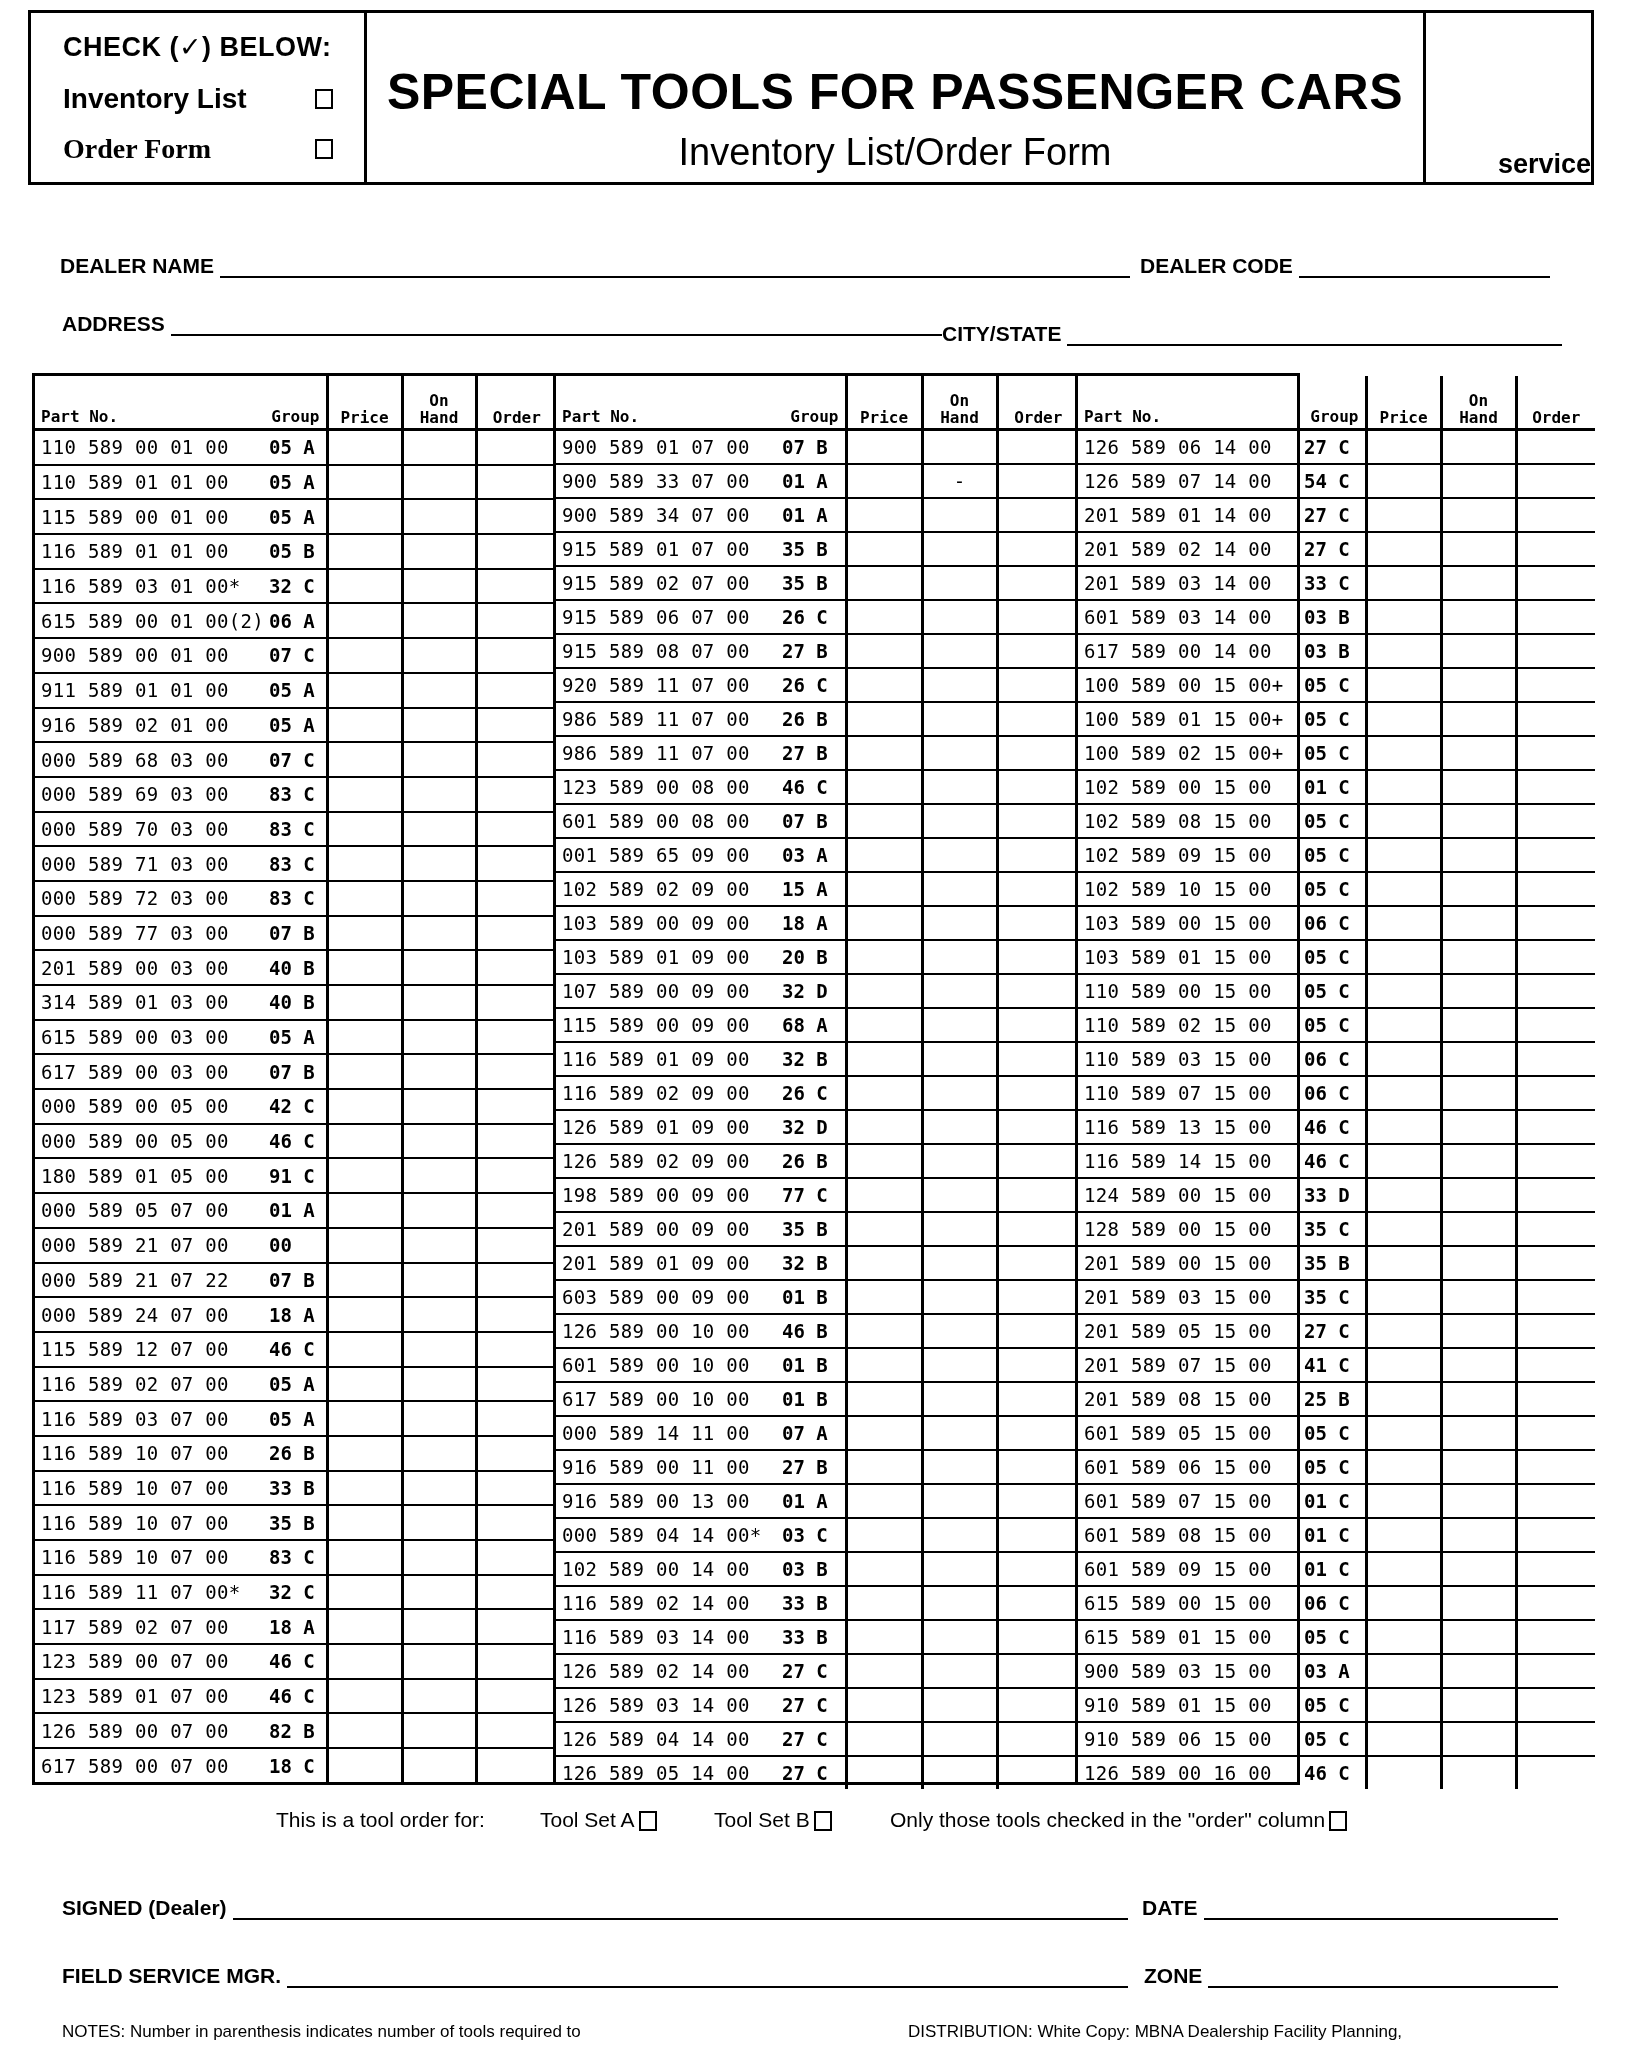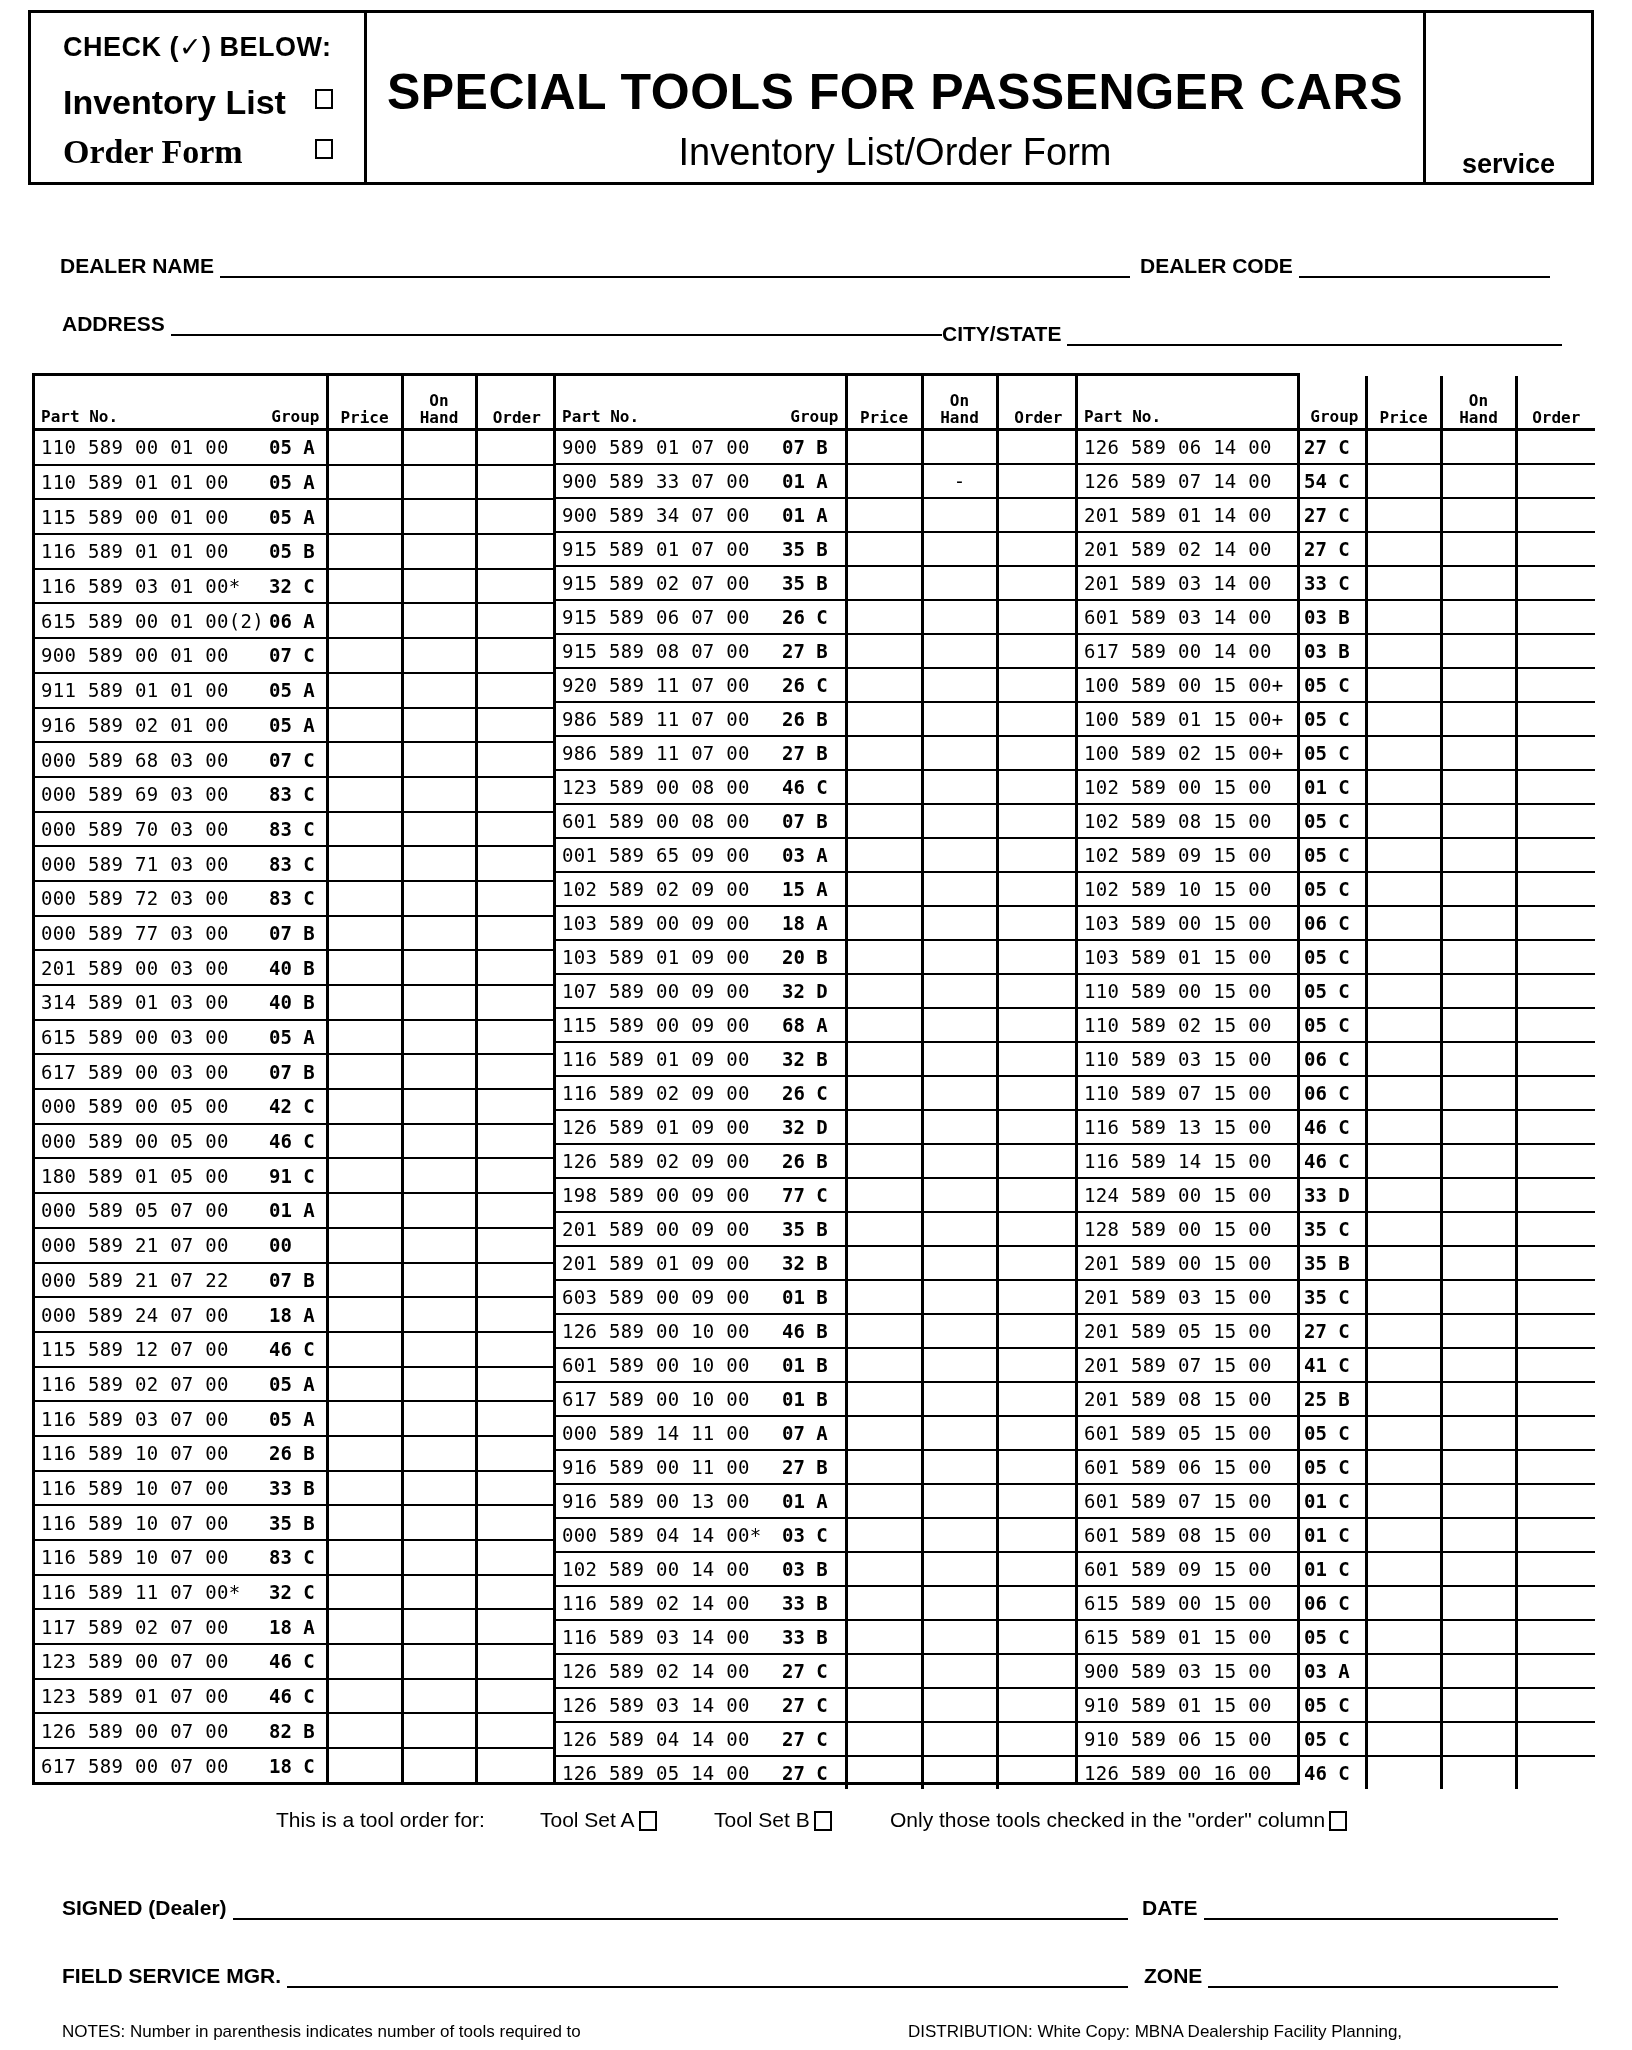--- a/index.html
+++ b/index.html
@@ -4,25 +4,25 @@
 <style>
   html, body { margin: 0; padding: 0; background: #fff; }
   body { width: 1632px; height: 2050px; position: relative; overflow: hidden; color: #000;
          font-family: "Liberation Sans", "DejaVu Sans", sans-serif; }
   .abs { position: absolute; }
   
   .hdr { left: 28px; top: 10px; width: 1566px; height: 175px; border: 3px solid #000; box-sizing: border-box; }
   .hdr-left { position: absolute; left: 0; top: 0; width: 336px; height: 100%; border-right: 3px solid #000; box-sizing: border-box; }
   .hdr-right { position: absolute; right: 0; top: 0; width: 168px; height: 100%; border-left: 3px solid #000; box-sizing: border-box; }
   .chk-title { position: absolute; left: 32px; top: 18px; font-weight: bold; font-size: 27px; letter-spacing: 0.5px; }
-  .chk-row { position: absolute; left: 32px; font-weight: bold; font-size: 34px; width: 270px; }
+  .chk-row { position: absolute; left: 32px; font-weight: bold; font-size: 28px; width: 270px; }
   .chk-row .box { position: absolute; right: 0; top: 6px; width: 18px; height: 20px; border: 2px solid #000; box-sizing: border-box; }
   .main-title { position: absolute; left: 336px; right: 168px; top: 50px; text-align: center; font-weight: bold; font-size: 50px; letter-spacing: 0.5px; }
   .sub-title { position: absolute; left: 336px; right: 168px; top: 118px; text-align: center; font-size: 38px; }
-  .service { position: absolute; left: 0; right: 0; bottom: 2px; text-align: center; font-weight: bold; font-size: 27px; }
+  .service { position: absolute; left: 0; right: 0; bottom: 2px; text-align: right; font-weight: bold; font-size: 27px; }
   
   .field { position: absolute; font-weight: bold; font-size: 21px; display: flex; align-items: flex-end; }
   .field .line { border-bottom: 2px solid #000; height: 20px; margin-left: 6px; }
   
   .tbl { position: absolute; left: 32px; top: 373px; width: 1268px; height: 1412px; border: 3px solid #000; box-sizing: border-box; display: flex; }
   .blk { position: relative; height: 100%; box-sizing: border-box; border-right: 3px solid #000; }
   .blk:last-child { border-right: none; }
   table { border-collapse: collapse; width: 100%; height: 100%; table-layout: fixed; }
   th { height: 50px; font-weight: bold; font-size: 16px; vertical-align: bottom; padding: 0 0 2px 0; border-bottom: 3px solid #000; font-family: "DejaVu Sans Mono", "Liberation Mono", monospace; }
   th.part { text-align: left; padding-left: 6px; }

